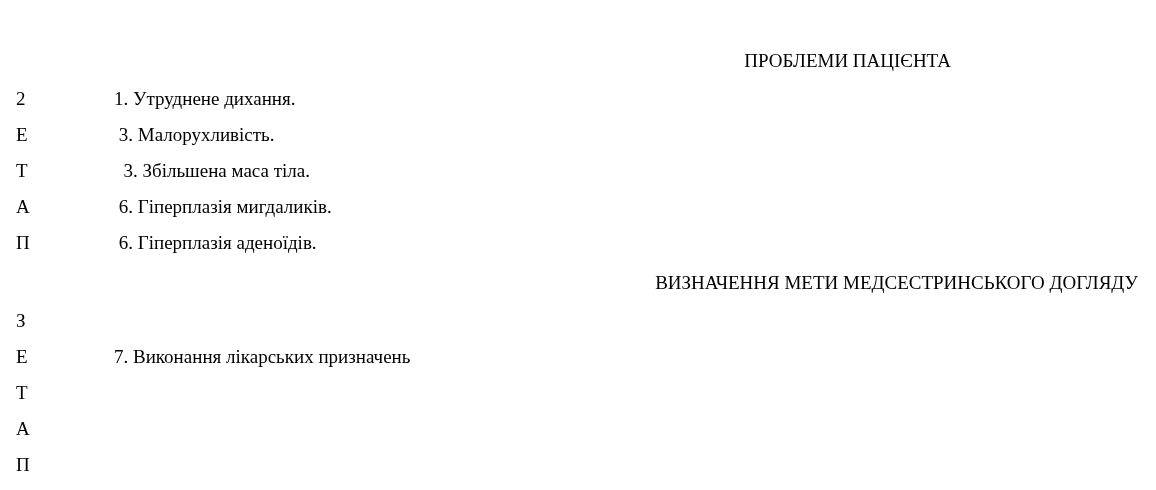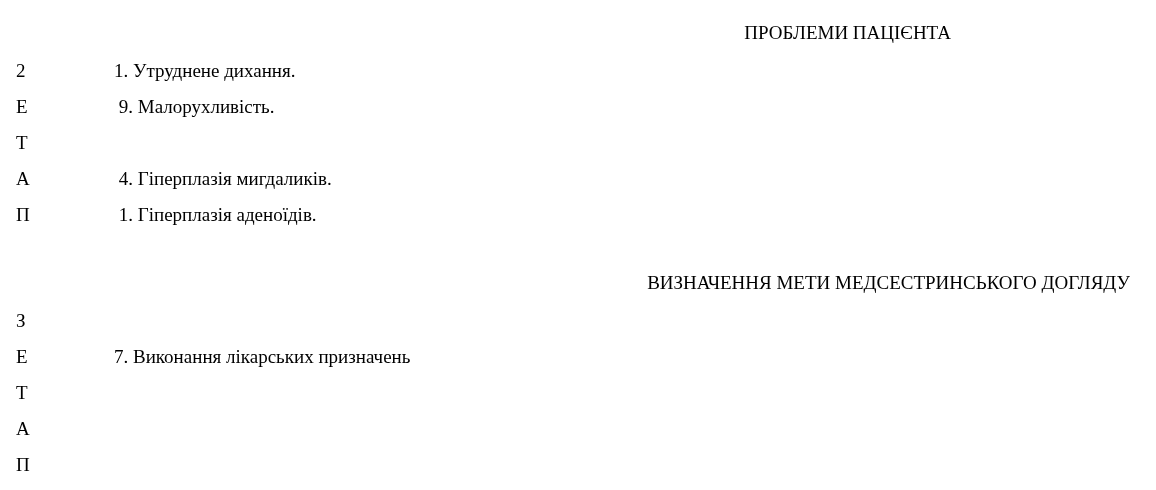--- a/index.html
+++ b/index.html
@@ -53,51 +53,53 @@
     left: 0;
     width: 1156px;
   }
   .block-2 {
     position: absolute;
     top: 272px;
     left: 0;
     width: 1156px;
   }
   .heading-1 {
+    margin-top: 28px;
   }
   .heading-2 {
-    padding-right: 26px;
+    padding-right: 18px;
   }
 </style>
 </head>
 <body>
 
 <div class="page">
 
   <div class="block-1">
     <div class="section-heading heading-1">ПРОБЛЕМИ ПАЦІЄНТА</div>
     <div class="rows">
       <div class="row">
         <div class="marker">2</div>
         <div class="item-text">1. Утруднене дихання.</div>
       </div>
       <div class="row">
         <div class="marker">Е</div>
-        <div class="item-text"> 9. Малорухливість.</div>
+        <div class="item-text"> 3. Малорухливість.</div>
       </div>
       <div class="row">
         <div class="marker">Т</div>
+        <div class="item-text">  3. Збільшена маса тіла.</div>
       </div>
       <div class="row">
         <div class="marker">А</div>
-        <div class="item-text"> 4. Гіперплазія мигдаликів.</div>
+        <div class="item-text"> 6. Гіперплазія мигдаликів.</div>
       </div>
       <div class="row">
         <div class="marker">П</div>
-        <div class="item-text"> 1. Гіперплазія аденоїдів.</div>
+        <div class="item-text"> 6. Гіперплазія аденоїдів.</div>
       </div>
     </div>
   </div>
 
   <div class="block-2">
     <div class="section-heading heading-2">ВИЗНАЧЕННЯ МЕТИ МЕДСЕСТРИНСЬКОГО ДОГЛЯДУ</div>
     <div class="rows">
       <div class="row">
         <div class="marker">З</div>
       </div>

